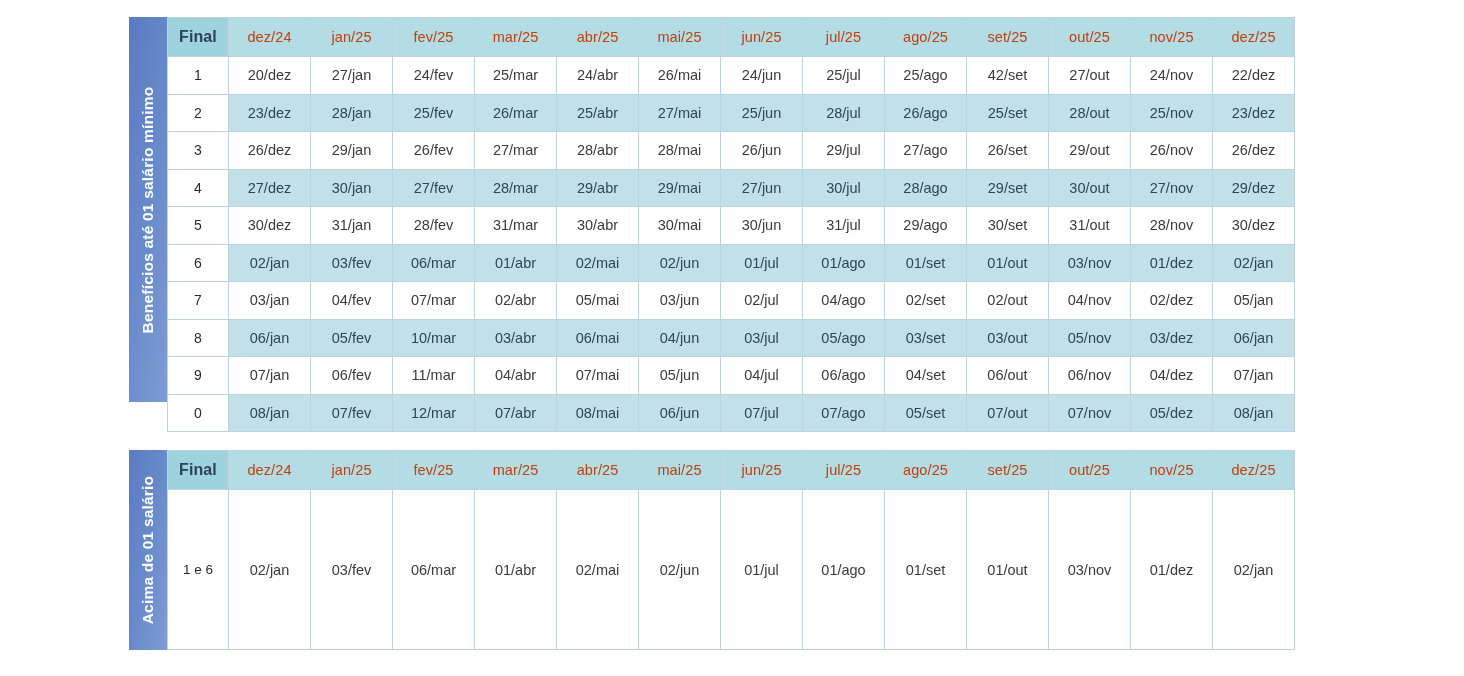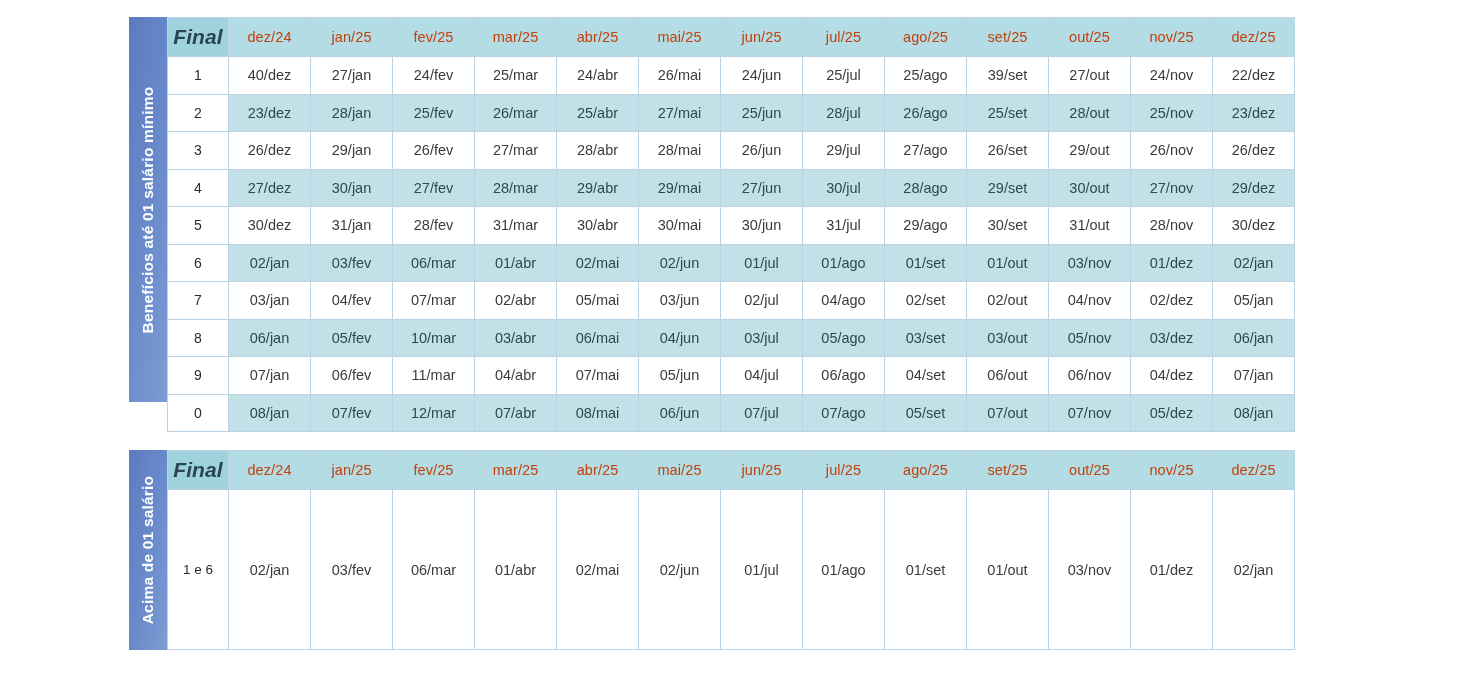--- a/index.html
+++ b/index.html
@@ -76,22 +76,21 @@
     font-size: 14.5px;
     color: #c2410c;
     background: #b3dce4;
     font-weight: normal;
     letter-spacing: 0.1px;
   }
   tr.head th.final-head {
     background: #9ed3dd;
     color: #2b4355;
     font-weight: bold;
-    font-size: 21px;
-    font-style: italic;
+    font-size: 16px;
   }
 
   
   tbody tr { height: 37.5px; }
   #block-2 tbody tr { height: 44px; }
 
   td.final-cell {
     background: #ffffff !important;
     font-weight: bold;
     font-size: 14px;
@@ -149,30 +148,30 @@
           <th>ago/25</th>
           <th>set/25</th>
           <th>out/25</th>
           <th>nov/25</th>
           <th>dez/25</th>
         </tr>
       </thead>
       <tbody>
           <tr>
             <td class="final-cell">1</td>
-            <td class="data-cell">40/dez</td>
+            <td class="data-cell">20/dez</td>
             <td class="data-cell">27/jan</td>
             <td class="data-cell">24/fev</td>
             <td class="data-cell">25/mar</td>
             <td class="data-cell">24/abr</td>
             <td class="data-cell">26/mai</td>
             <td class="data-cell">24/jun</td>
             <td class="data-cell">25/jul</td>
             <td class="data-cell">25/ago</td>
-            <td class="data-cell">39/set</td>
+            <td class="data-cell">42/set</td>
             <td class="data-cell">27/out</td>
             <td class="data-cell">24/nov</td>
             <td class="data-cell">22/dez</td>
           </tr>
           <tr class="shaded">
             <td class="final-cell">2</td>
             <td class="data-cell">23/dez</td>
             <td class="data-cell">28/jan</td>
             <td class="data-cell">25/fev</td>
             <td class="data-cell">26/mar</td>

